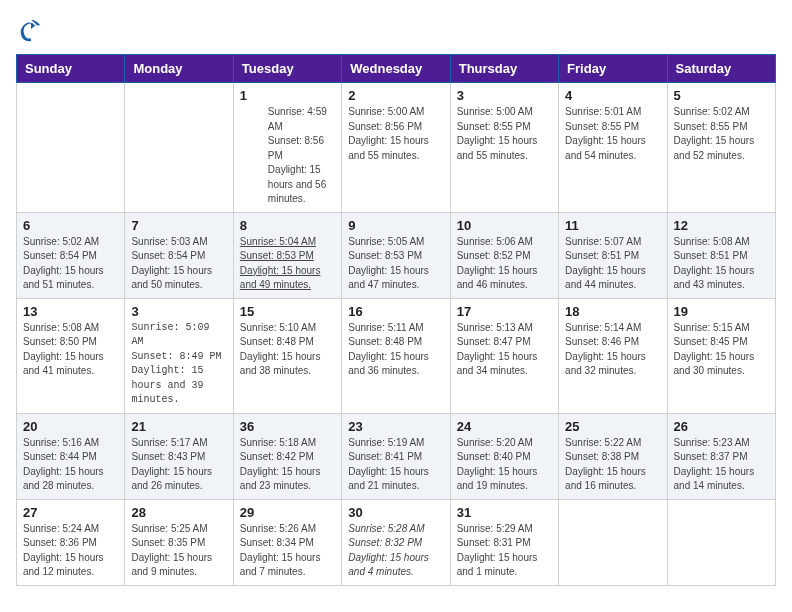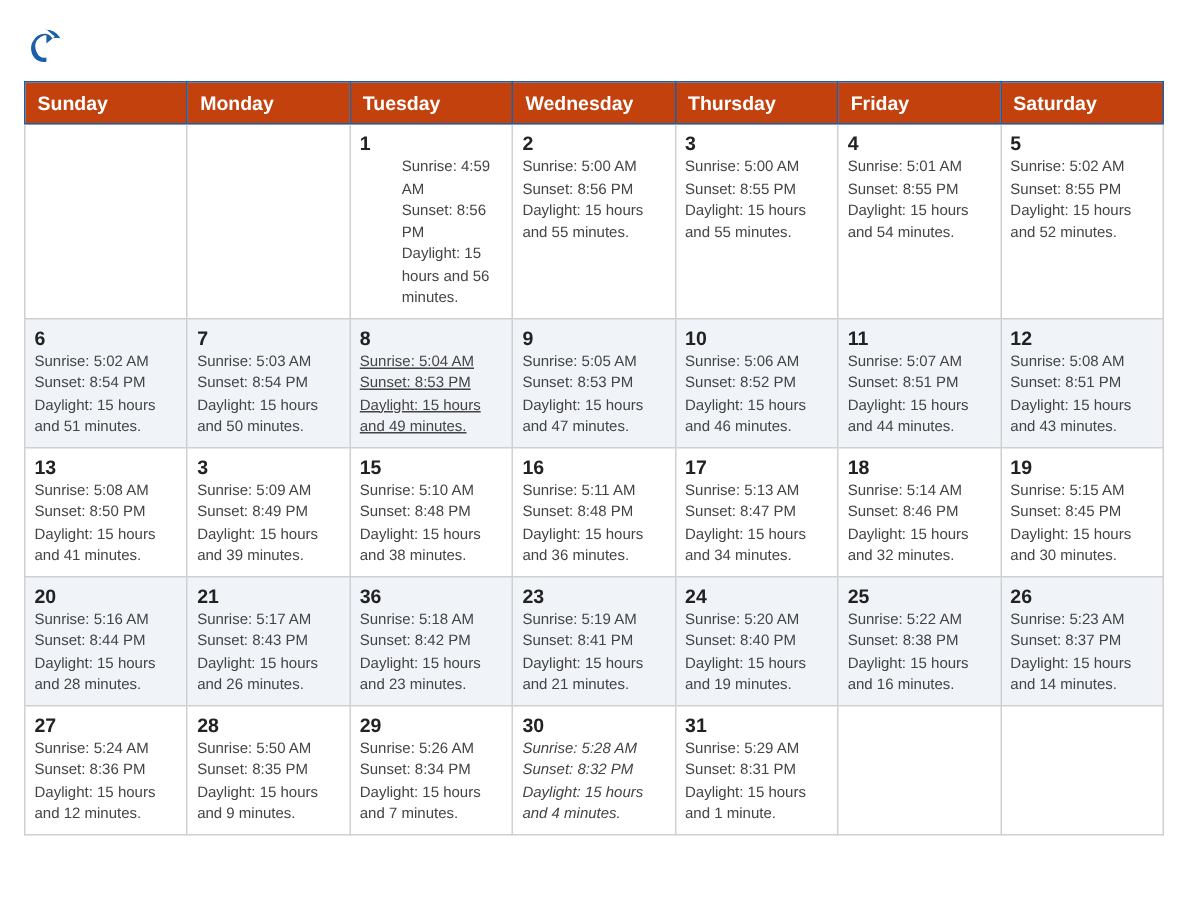--- a/index.html
+++ b/index.html
@@ -37,21 +37,21 @@
       font-size: 15px;
       color: #333;
       font-weight: normal;
     }
     .calendar {
       width: 100%;
       border-collapse: collapse;
       border: 1px solid #ccc;
     }
     .calendar th {
-      background-color: #c2410c;
+      background-color: #4c1d95;
       color: #fff;
       text-align: left;
       padding: 6px 8px;
       font-size: 13px;
       font-weight: bold;
       border: 1px solid #1a5fa8;
     }
     .calendar td {
       vertical-align: top;
       padding: 5px 6px;
@@ -198,21 +198,21 @@
       </tr>
       <tr>
         <td>
           <span class="day-number">13</span>
           <div class="day-info" style="white-space: pre-line;">Sunrise: 5:08 AM
 Sunset: 8:50 PM
 Daylight: 15 hours and 41 minutes.</div>
         </td>
         <td>
           <span class="day-number">3</span>
-          <div class="day-info" style="white-space: pre-line;">Sunrise: 5:09 AM
+          <div class="day-info" style="white-space: pre-line; font-family: Liberation Mono, monospace;">Sunrise: 5:09 AM
 Sunset: 8:49 PM
 Daylight: 15 hours and 39 minutes.</div>
         </td>
         <td>
           <span class="day-number">15</span>
           <div class="day-info" style="white-space: pre-line;">Sunrise: 5:10 AM
 Sunset: 8:48 PM
 Daylight: 15 hours and 38 minutes.</div>
         </td>
         <td>
@@ -286,21 +286,21 @@
       </tr>
       <tr>
         <td>
           <span class="day-number">27</span>
           <div class="day-info" style="white-space: pre-line;">Sunrise: 5:24 AM
 Sunset: 8:36 PM
 Daylight: 15 hours and 12 minutes.</div>
         </td>
         <td>
           <span class="day-number">28</span>
-          <div class="day-info" style="white-space: pre-line;">Sunrise: 5:50 AM
+          <div class="day-info" style="white-space: pre-line;">Sunrise: 5:25 AM
 Sunset: 8:35 PM
 Daylight: 15 hours and 9 minutes.</div>
         </td>
         <td>
           <span class="day-number">29</span>
           <div class="day-info" style="white-space: pre-line;">Sunrise: 5:26 AM
 Sunset: 8:34 PM
 Daylight: 15 hours and 7 minutes.</div>
         </td>
         <td>

